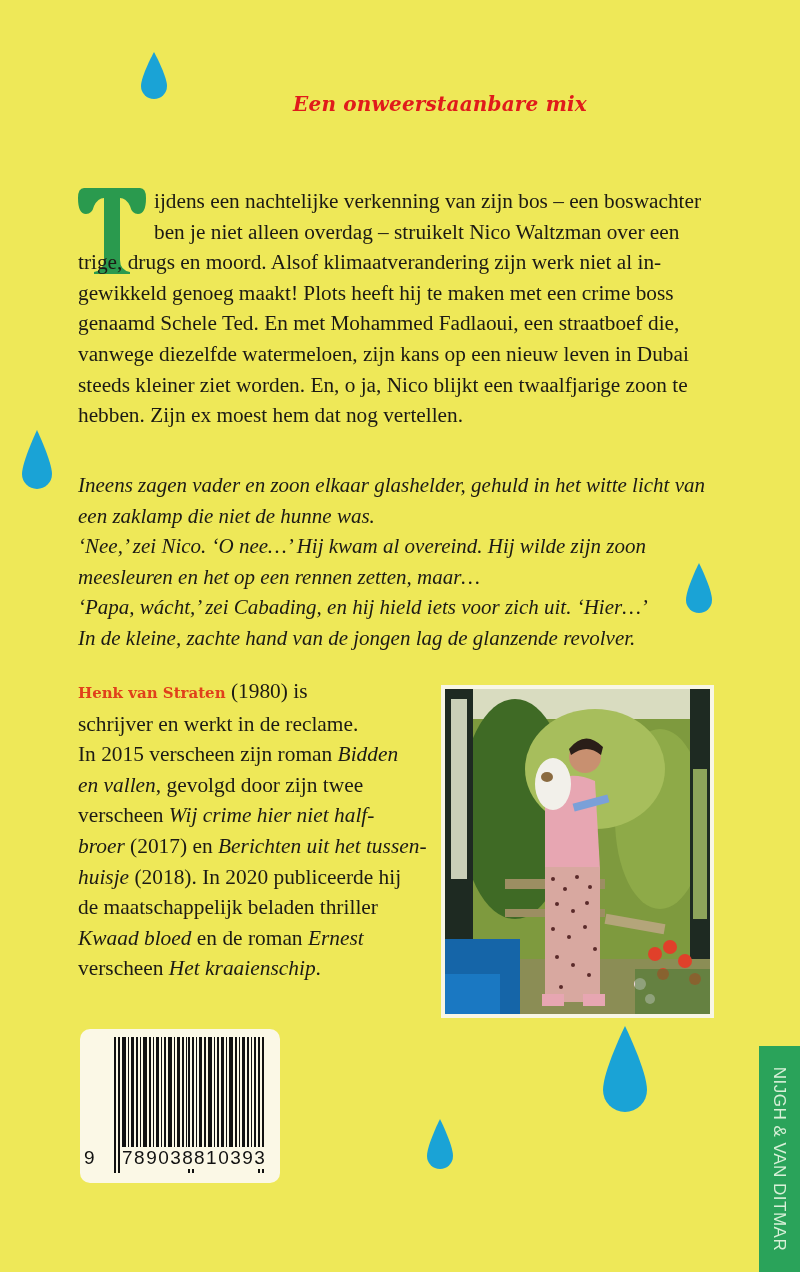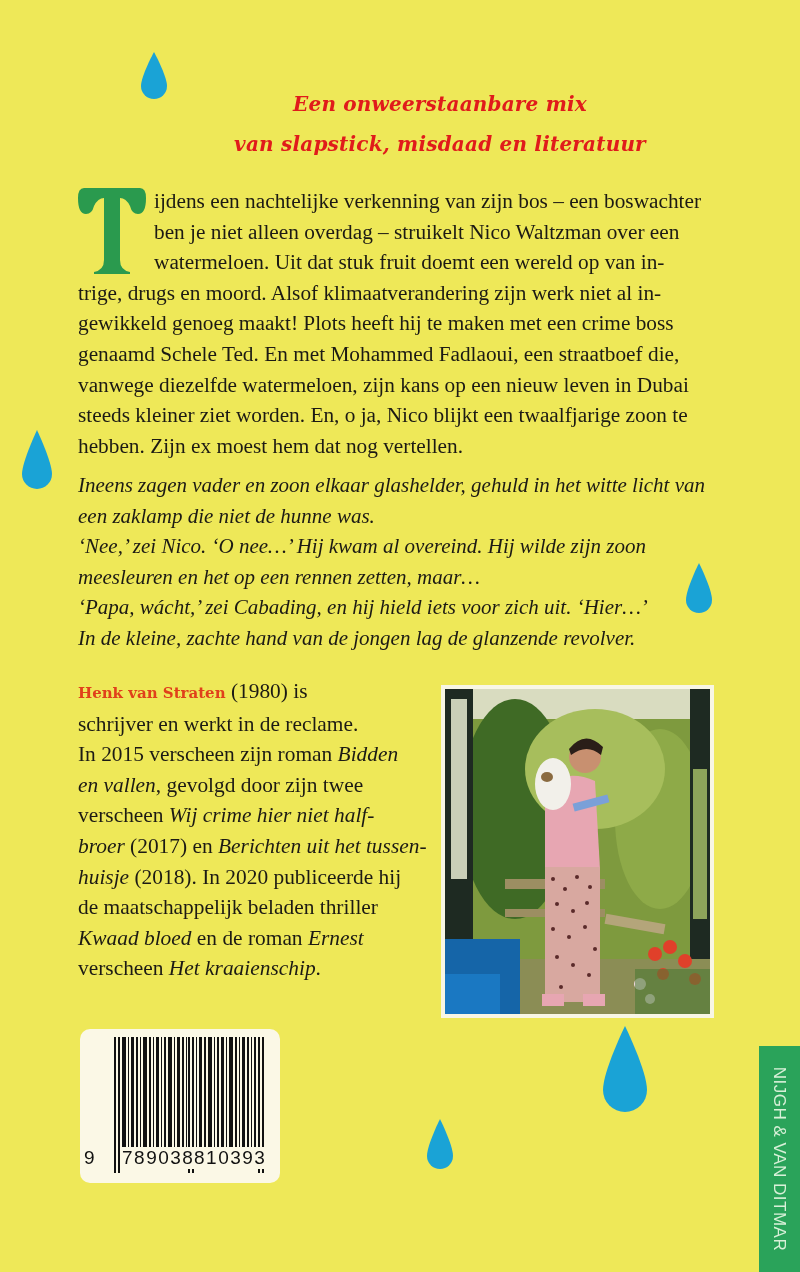--- a/index.html
+++ b/index.html
@@ -112,33 +112,31 @@
     </svg>
 </div>
 <div class="drop" style="left:427px;top:1119px;width:26px;height:50px;">
   <svg viewBox="0 0 26 50">
       <path d="M13 0 C13 0 0 26 0 37 A13 13 0 0 0 26 37 C26 26 13 0 13 0 Z" fill="#1aa3d6"></path>
     </svg>
 </div>
 
 <div class="tagline">
   <div>Een onweerstaanbare mix</div>
-  <div>van slapstick, misdaad en literatuur</div>
 </div>
 
 <div class="dropcap">
   <svg viewBox="0 0 72 92" width="72" height="92">
     <path d="M8 4 Q2 4 2 14 Q2 30 10 30 Q16 30 18 22 Q22 14 28 14 L28 76 Q28 86 18 88 L18 90 L54 90 L54 88 Q44 86 44 76 L44 14 Q50 14 54 22 Q56 30 62 30 Q70 30 70 14 Q70 4 64 4 Z" fill="#2a9a4e"></path>
   </svg>
 </div>
 
 <div class="blurb">
   <span class="line indent">ijdens een nachtelijke verkenning van zijn bos – een boswachter</span>
   <span class="line indent">ben je niet alleen overdag – struikelt Nico Waltzman over een</span>
-  <span class="line indent">watermeloen. Uit dat stuk fruit doemt een wereld op van in-</span>
   <span class="line">trige, drugs en moord. Alsof klimaatverandering zijn werk niet al in-</span>
   <span class="line">gewikkeld genoeg maakt! Plots heeft hij te maken met een crime boss</span>
   <span class="line">genaamd Schele Ted. En met Mohammed Fadlaoui, een straatboef die,</span>
   <span class="line">vanwege diezelfde watermeloen, zijn kans op een nieuw leven in Dubai</span>
   <span class="line">steeds kleiner ziet worden. En, o ja, Nico blijkt een twaalfjarige zoon te</span>
   <span class="line">hebben. Zijn ex moest hem dat nog vertellen.</span>
 </div>
 
 <div class="excerpt">
   <span class="line">Ineens zagen vader en zoon elkaar glashelder, gehuld in het witte licht van</span>

